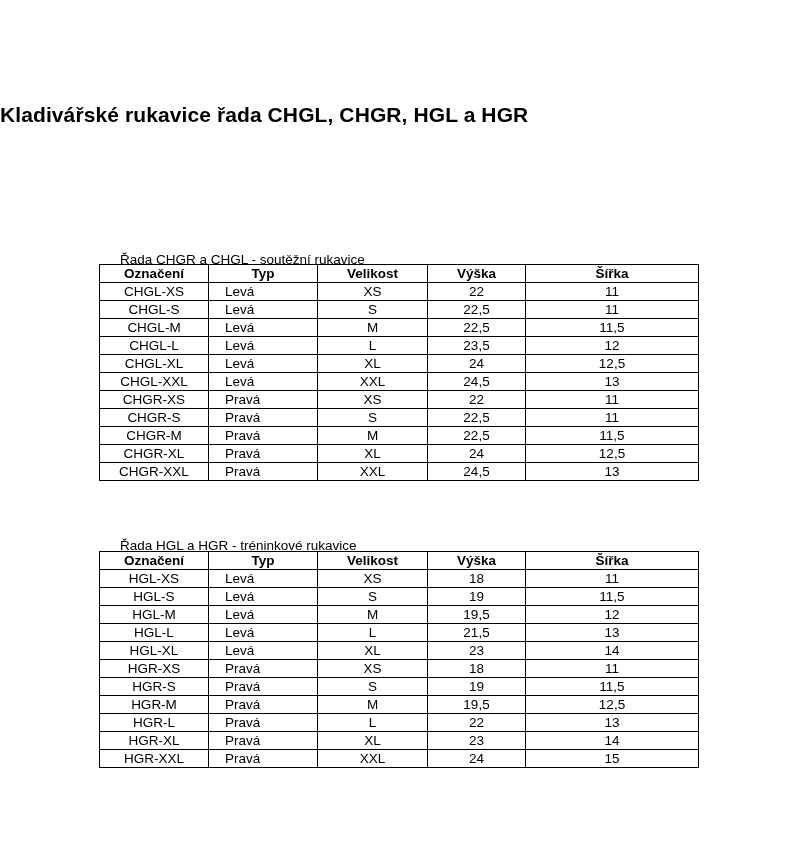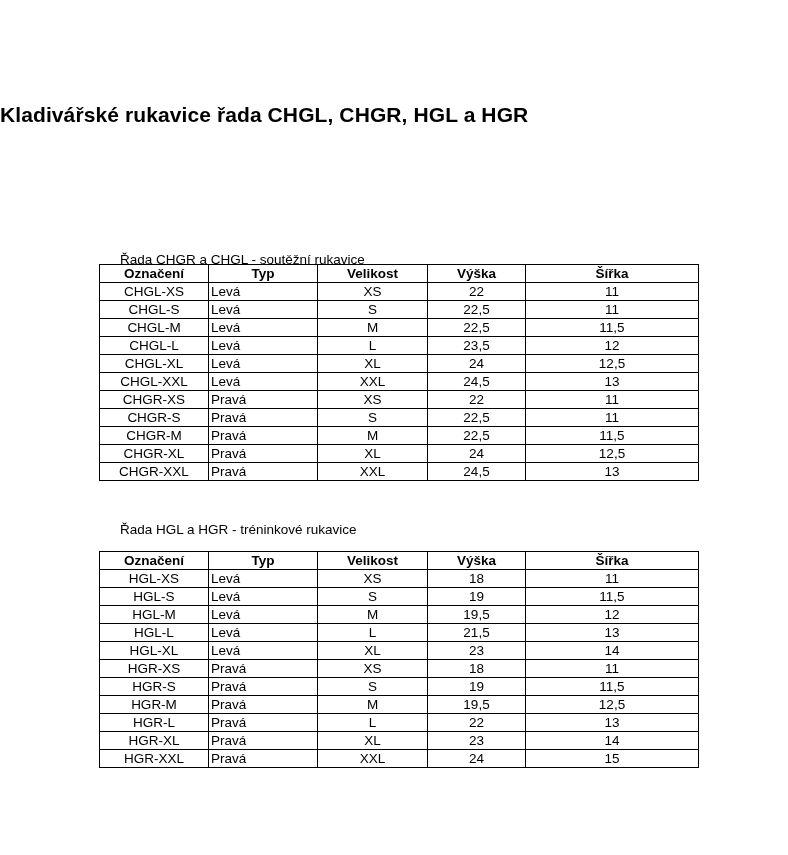--- a/index.html
+++ b/index.html
@@ -41,21 +41,21 @@
     font-weight: normal;
   }
   .section-caption {
     position: absolute;
     left: 95px;
     font-size: 13.5px;
     font-weight: normal;
     margin-left: 25px;
   }
   #caption-1 { top: 238px; }
-  #caption-2 { top: 508px; }
+  #caption-2 { top: 524px; }
 
   table.size-table {
     position: absolute;
     left: 99px;
     width: 599px;
     border-collapse: collapse;
     table-layout: fixed;
     font-size: 13.5px;
   }
   #table-1 { top: 264px; }
@@ -76,21 +76,21 @@
     text-align: center;
     vertical-align: middle;
     font-size: 13.5px;
     white-space: nowrap;
   }
   table.size-table th {
     font-weight: bold;
   }
   table.size-table td.cell-typ {
     text-align: left;
-    padding-left: 2px;
+    padding-left: 16px;
   }
 </style>
 </head>
 <body>
 
 <div class="page">
 
   <h1 class="doc-title">Kladivářské rukavice řada CHGL, CHGR, HGL a HGR</h1>
 
 

